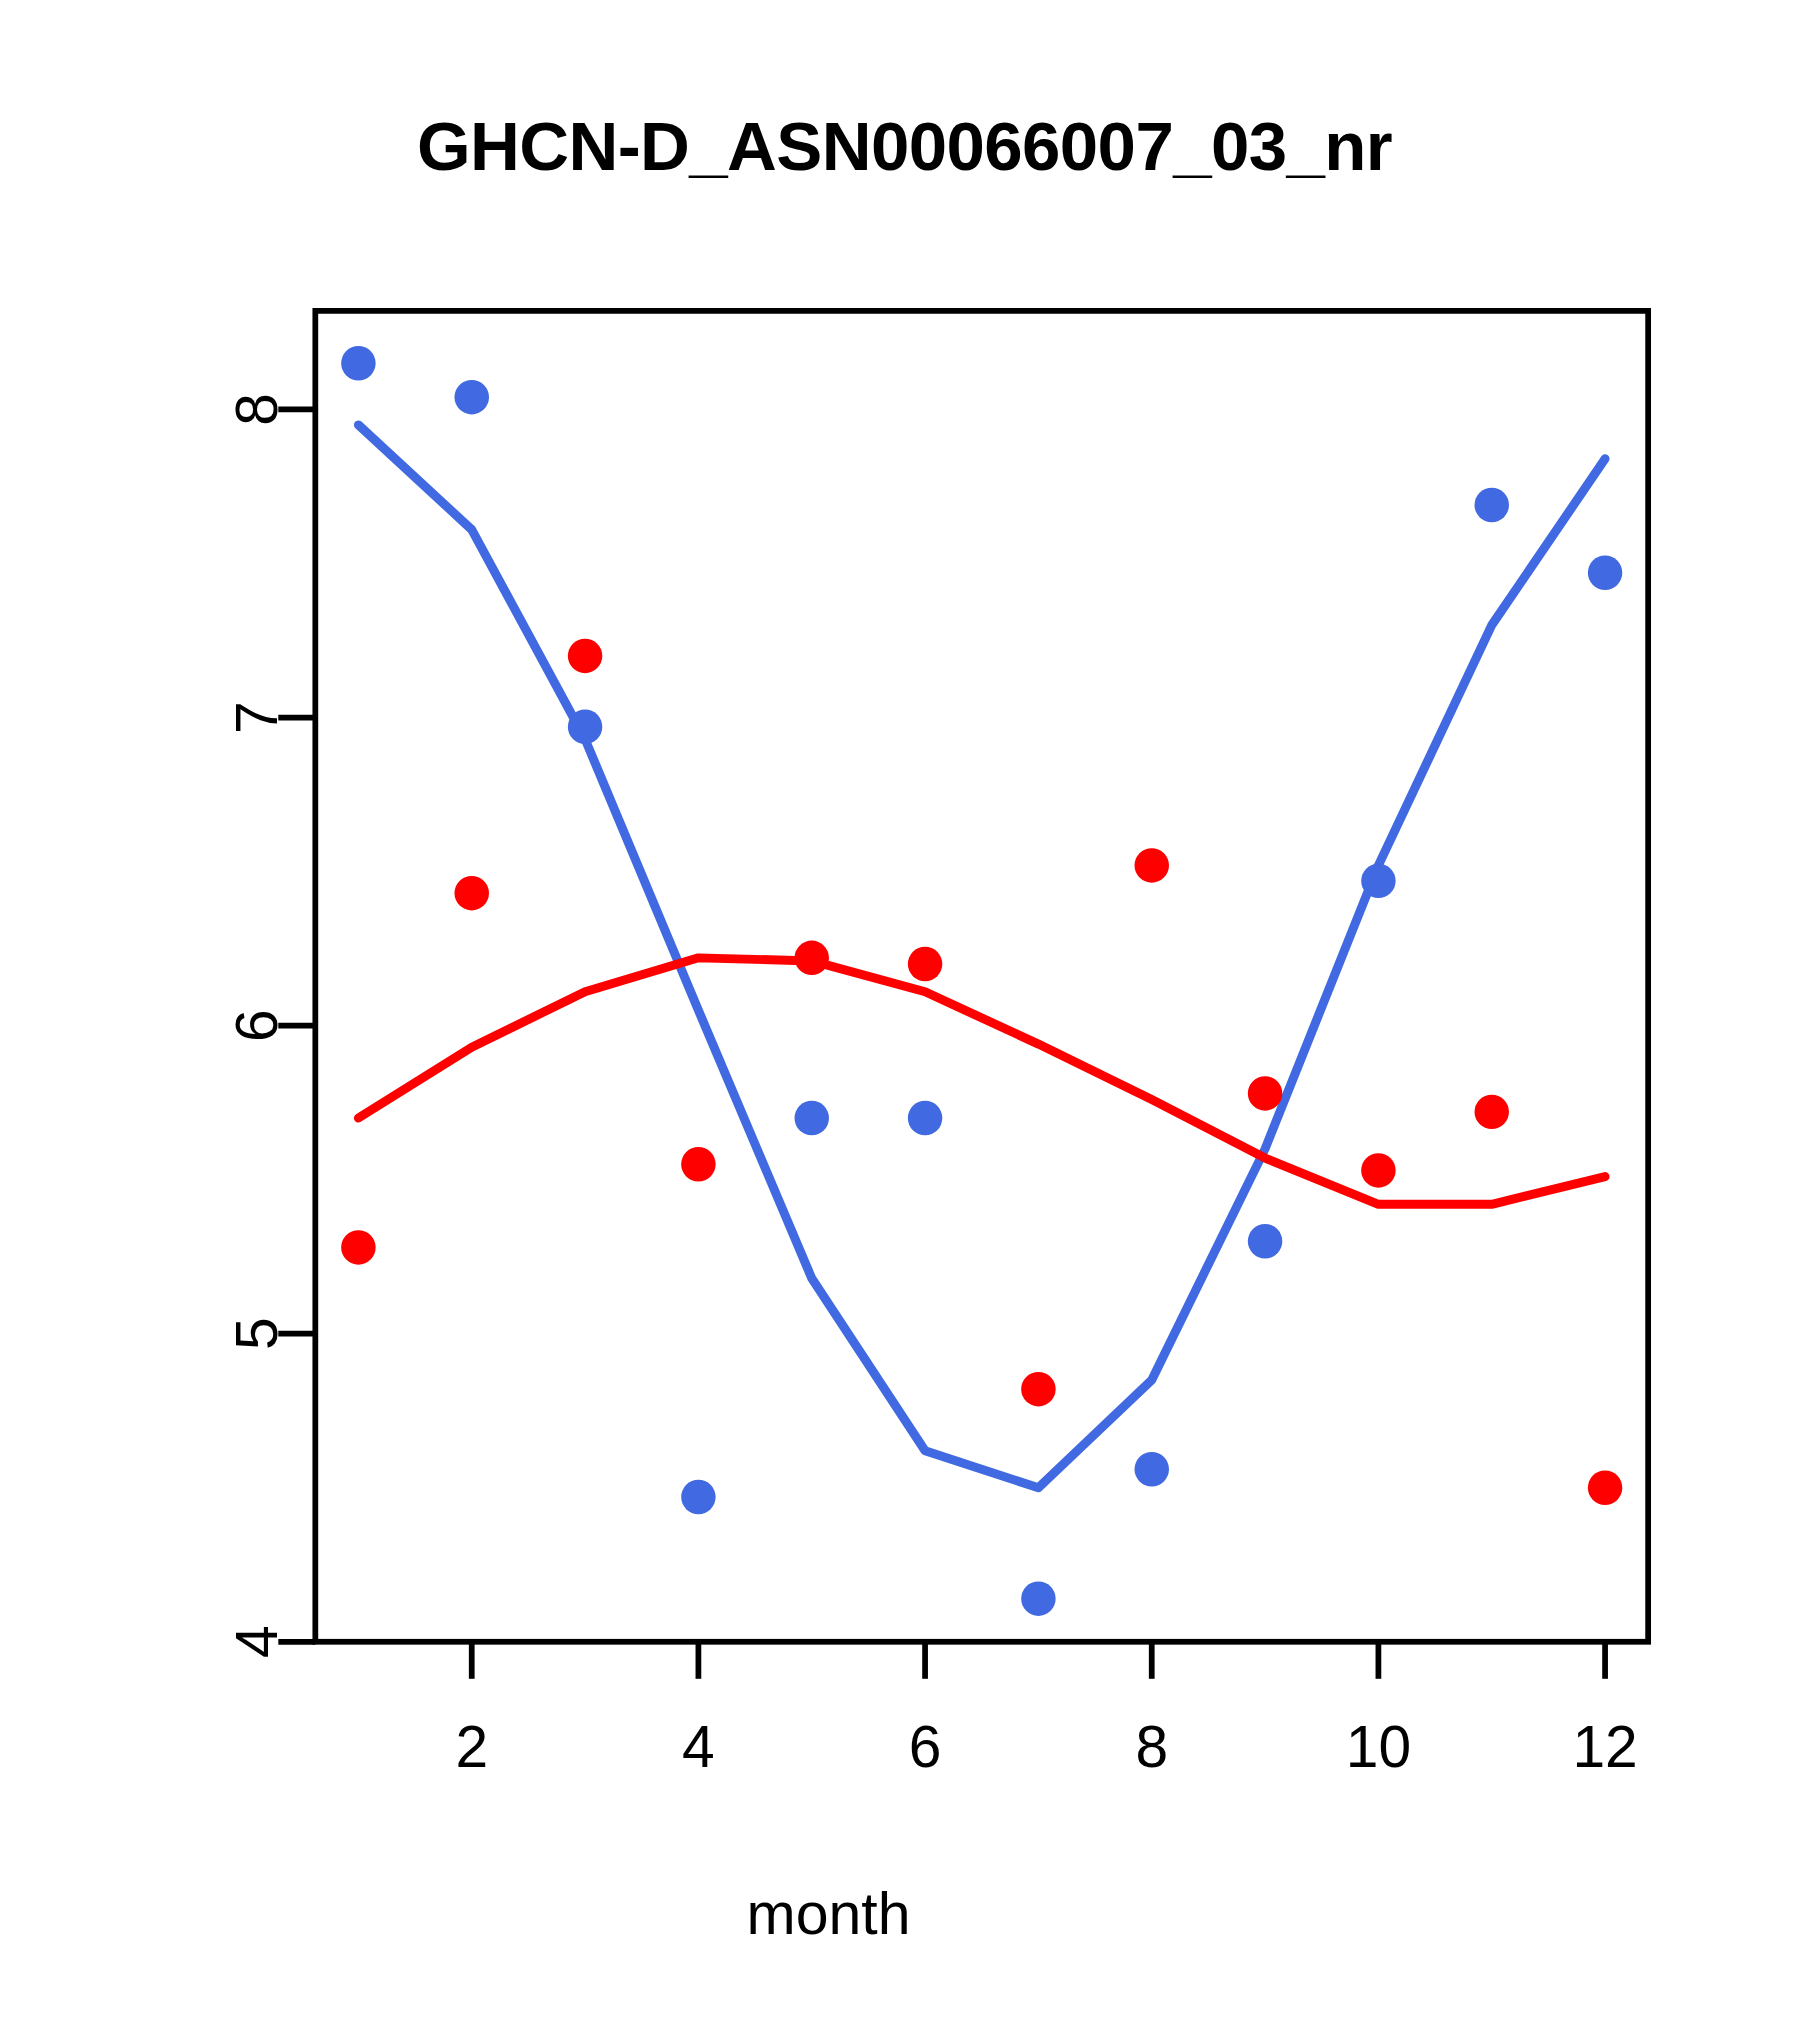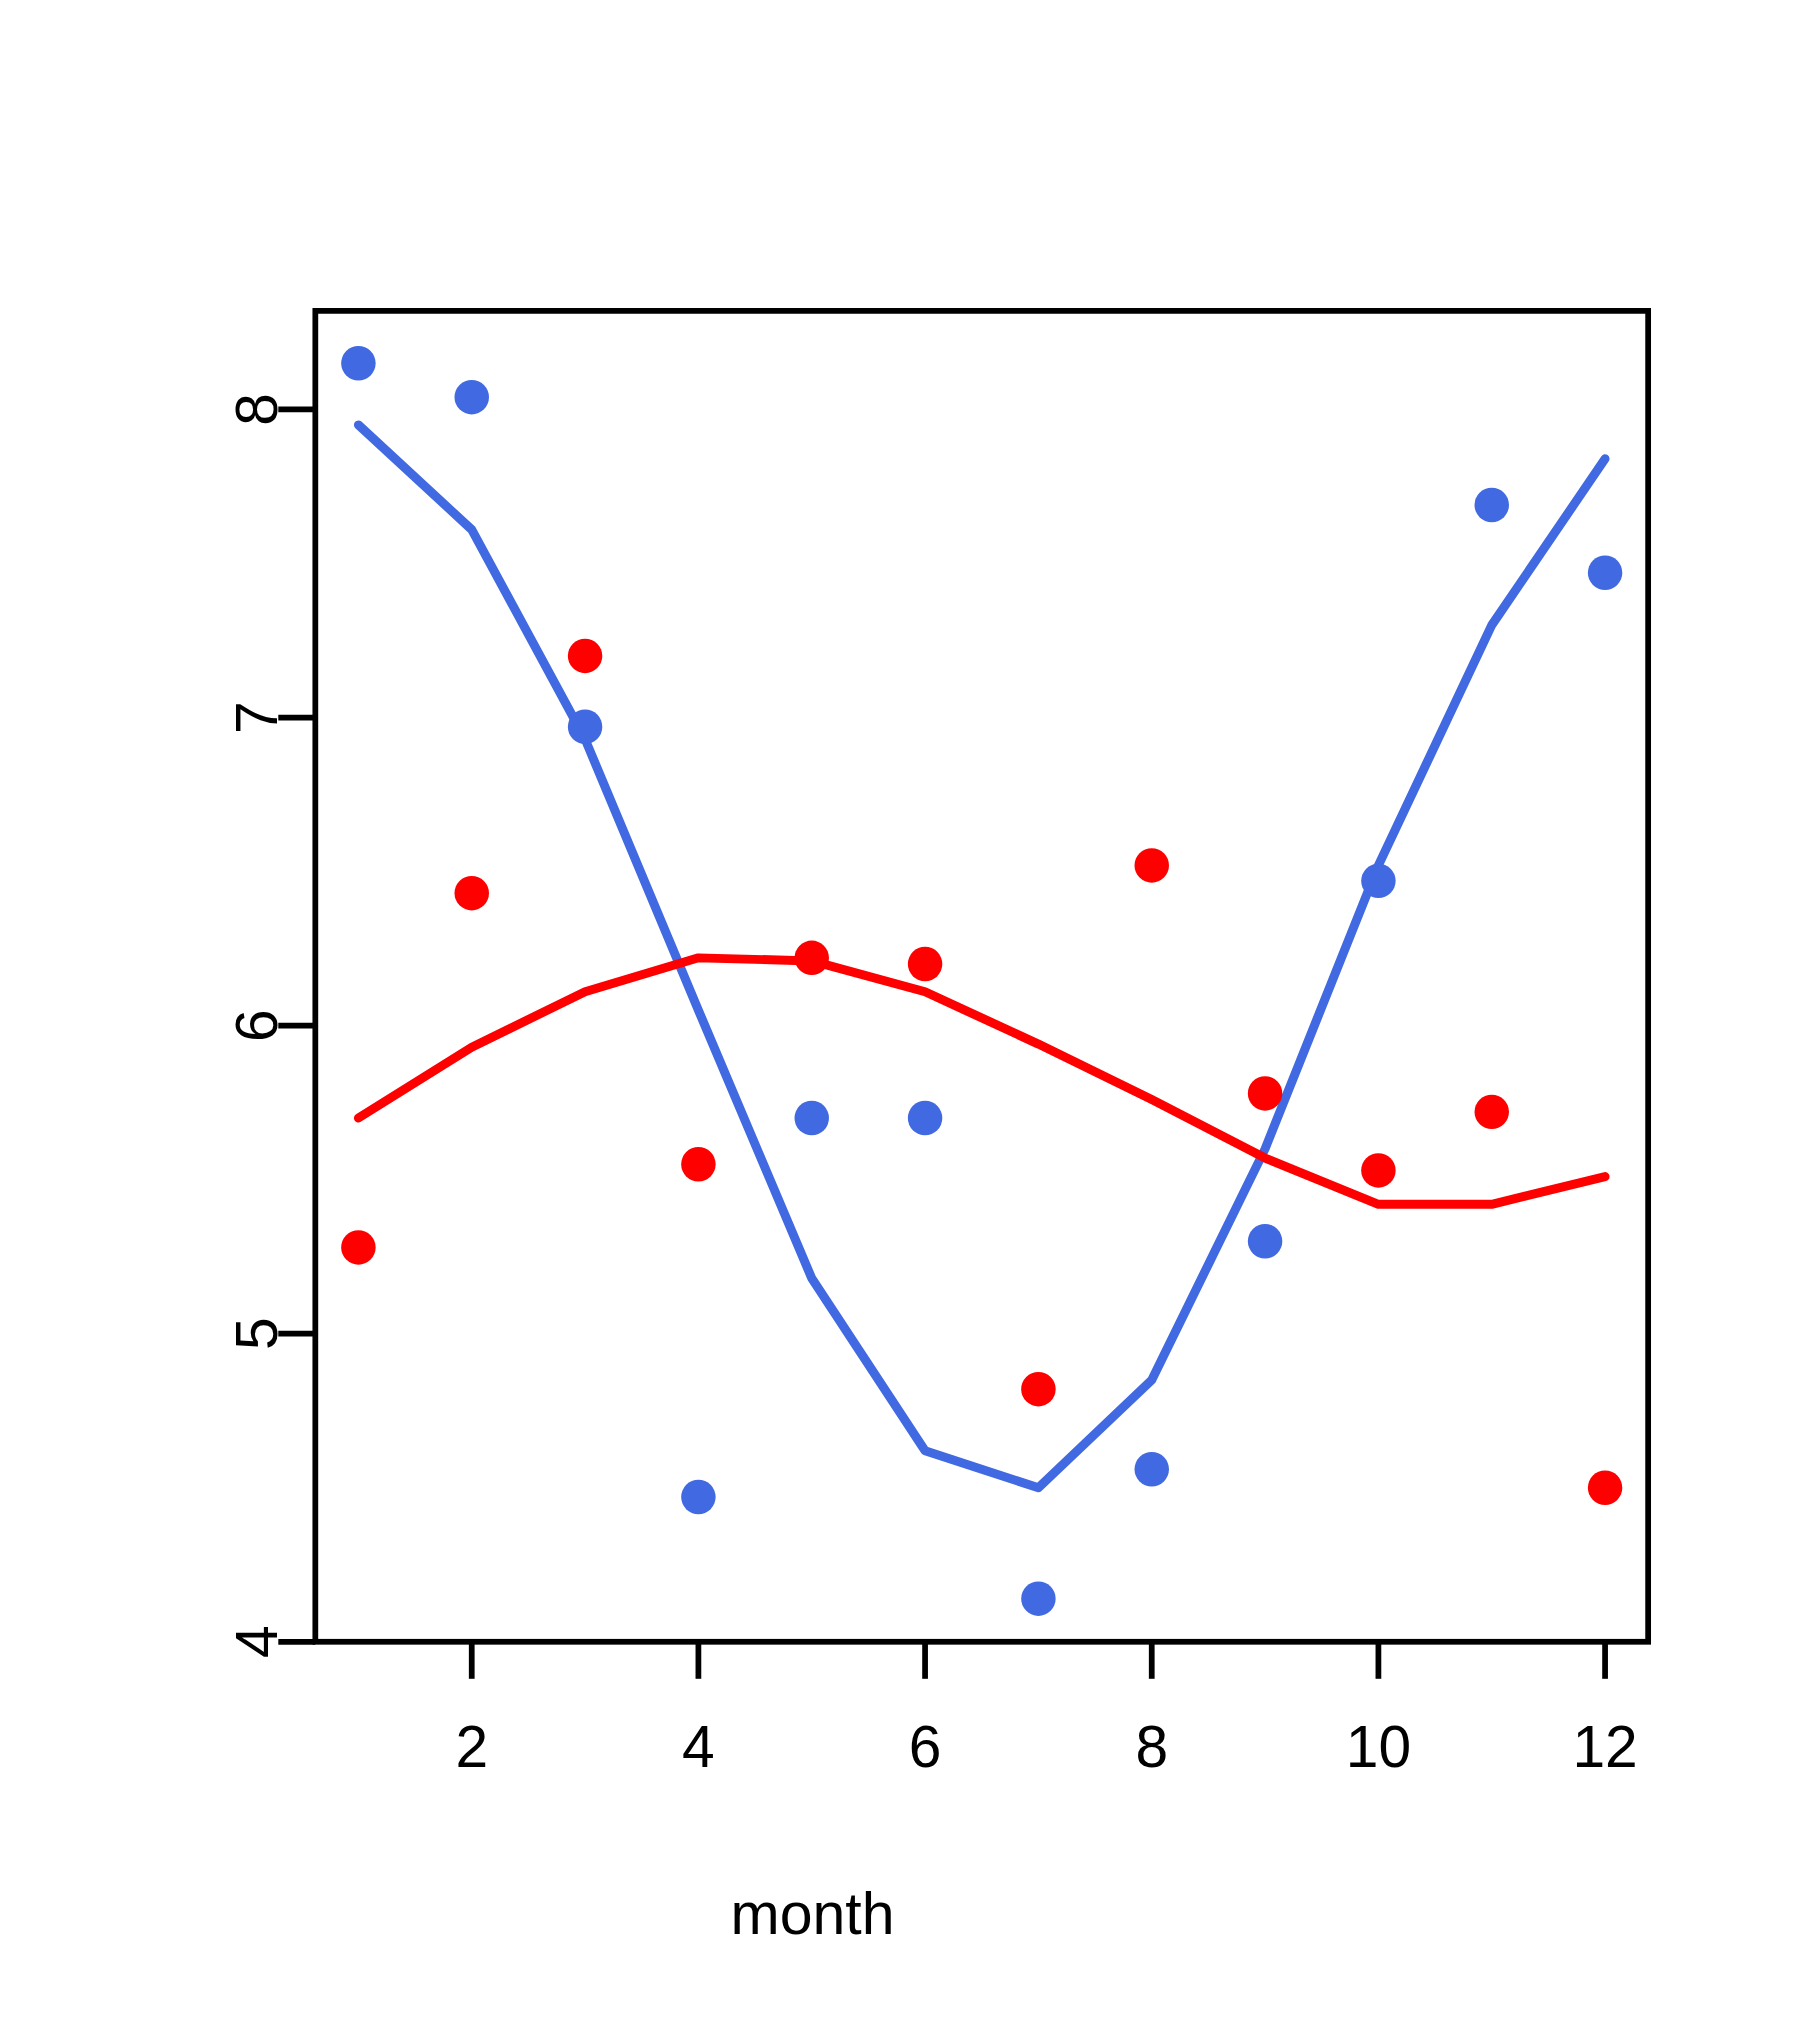--- a/index.html
+++ b/index.html
@@ -28,21 +28,21 @@
     width: 1809px;
     text-align: center;
     font-size: 69px;
     font-weight: bold;
     letter-spacing: -0.6px;
     font-family: "Liberation Sans", sans-serif;
     white-space: nowrap;
   }
   #xlabel {
     position: absolute;
-    left: 0;
+    left: 16px;
     top: 1880px;
     width: 1625px;
     text-align: center;
     font-size: 59px;
     font-family: "Liberation Sans", sans-serif;
   }
   svg.plot-svg {
     position: absolute;
     left: 0; top: 0;
     width: 1809px;
@@ -57,20 +57,21 @@
     font-size: 92px;
     font-family: "Liberation Sans", sans-serif;
     fill: #000000;
   }
 </style>
 </head>
 <body>
 
 <div id="figure">
 
+  <div id="chart-title">GHCN-D_ASN00066007_03_nr</div>
 
   <svg class="plot-svg" id="plot-svg" viewBox="0 0 2834 3188" xmlns="http://www.w3.org/2000/svg">
       <rect x="494" y="487" width="2088" height="2085" fill="none" stroke="#000000" stroke-width="9"></rect>
       <line x1="436" y1="2572" x2="494" y2="2572" stroke="#000000" stroke-width="9"></line>
       <text x="402" y="2572" text-anchor="middle" dominant-baseline="central" transform="rotate(-90 402 2572)" class="tick-label-y">4</text>
       <line x1="436" y1="2089.3611111111113" x2="494" y2="2089.3611111111113" stroke="#000000" stroke-width="9"></line>
       <text x="402" y="2089.3611111111113" text-anchor="middle" dominant-baseline="central" transform="rotate(-90 402 2089.3611111111113)" class="tick-label-y">5</text>
       <line x1="436" y1="1606.7222222222222" x2="494" y2="1606.7222222222222" stroke="#000000" stroke-width="9"></line>
       <text x="402" y="1606.7222222222222" text-anchor="middle" dominant-baseline="central" transform="rotate(-90 402 1606.7222222222222)" class="tick-label-y">6</text>
       <line x1="436" y1="1124.0833333333335" x2="494" y2="1124.0833333333335" stroke="#000000" stroke-width="9"></line>

